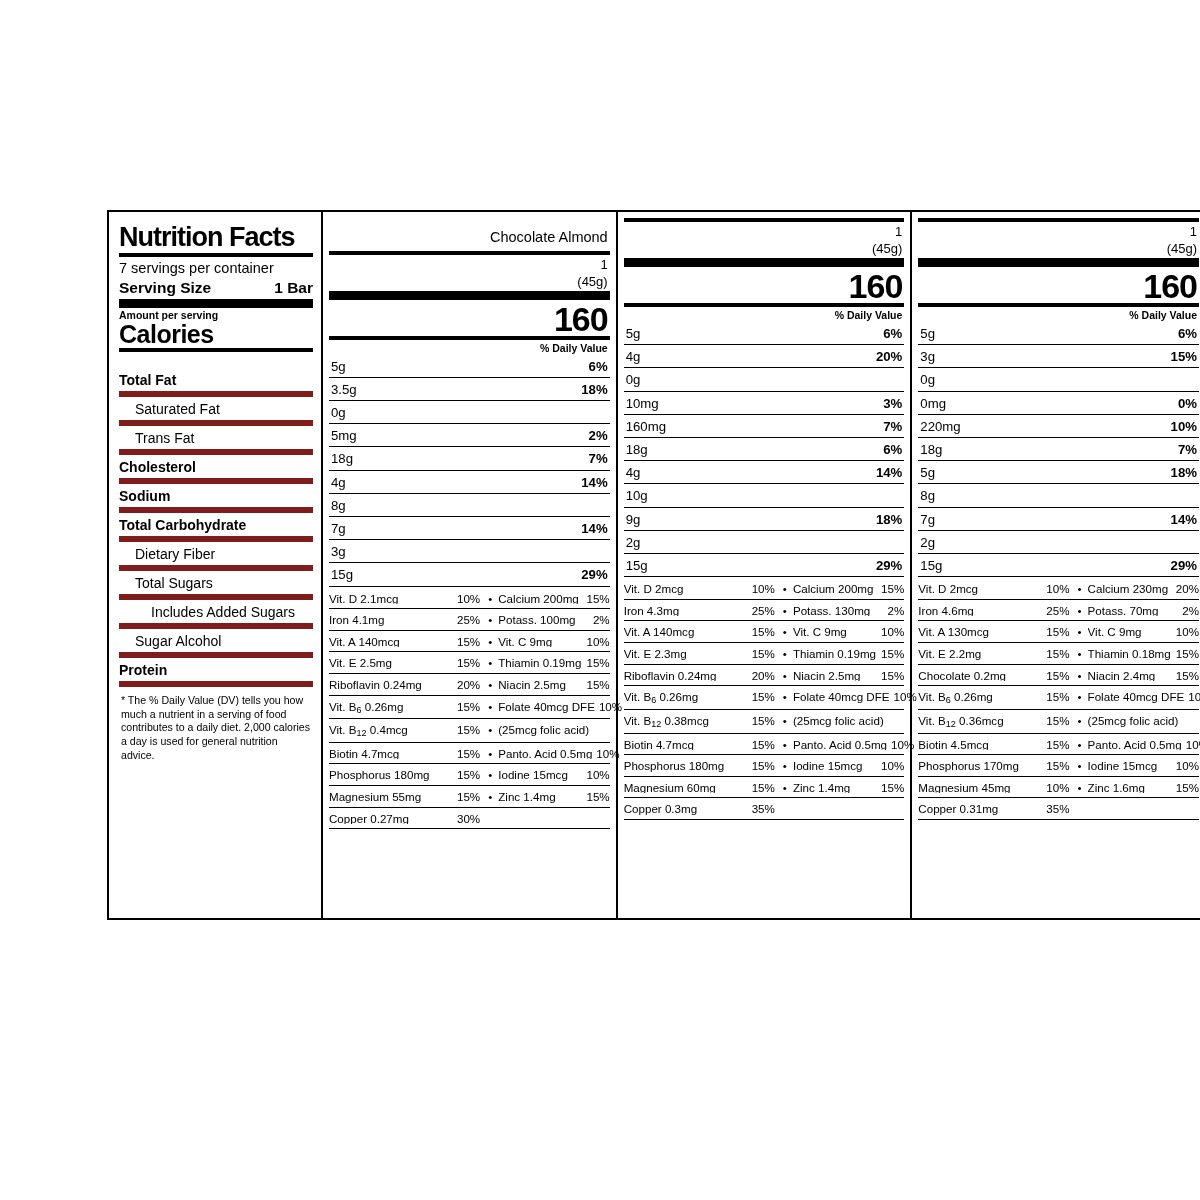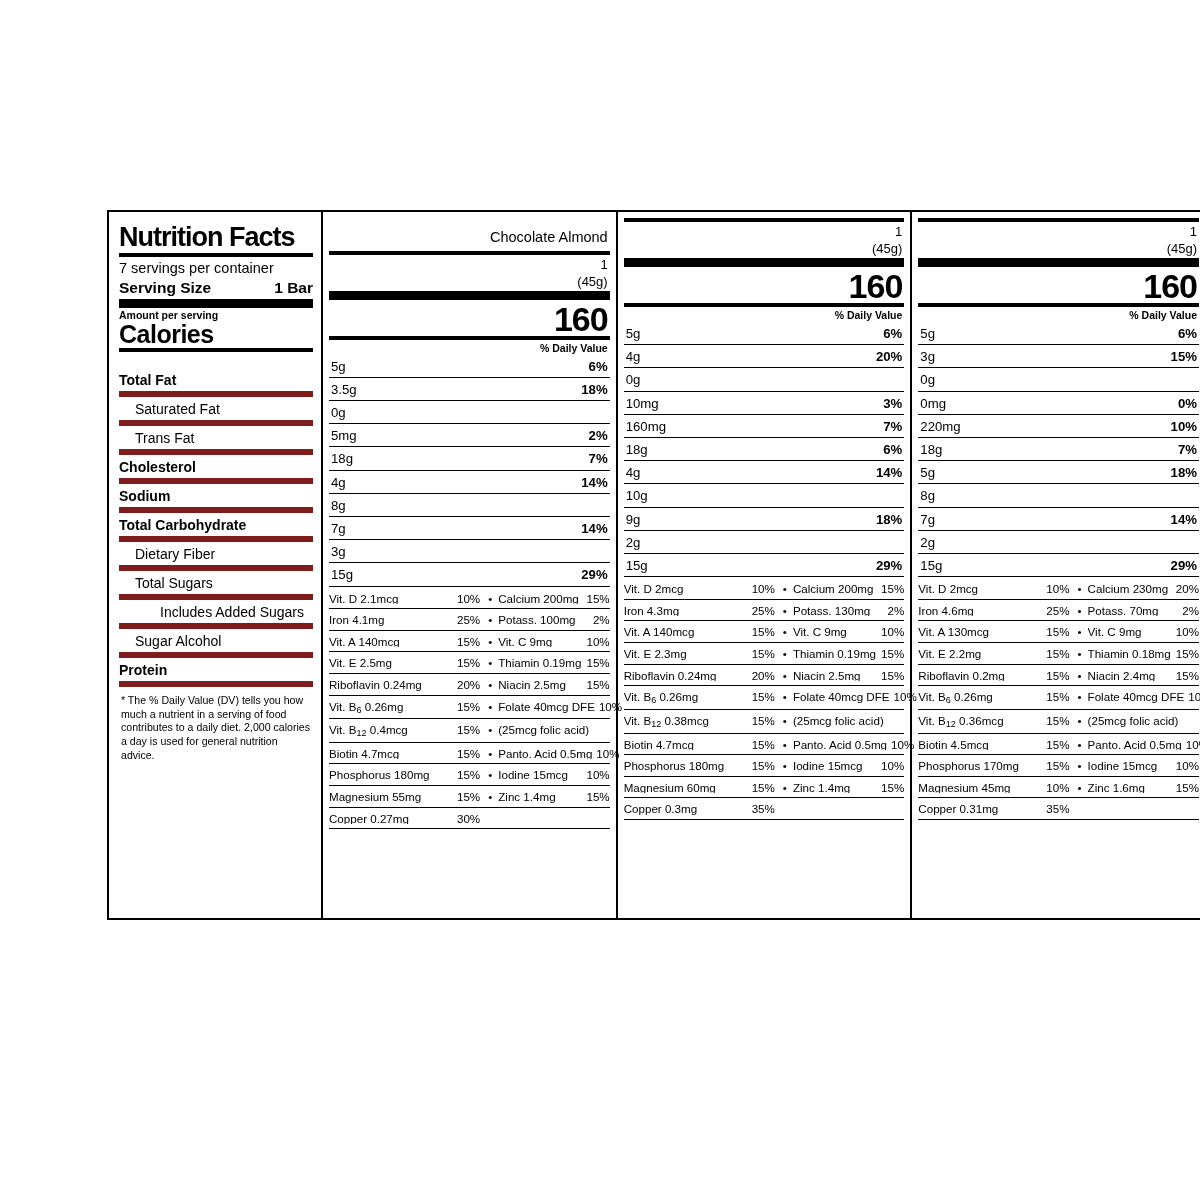--- a/index.html
+++ b/index.html
@@ -12,21 +12,21 @@
   .nf-title{font-family:"Liberation Sans",sans-serif;font-weight:bold;font-size:27px;letter-spacing:-1px;line-height:1;margin:6px 0 2px 0;}
   .rule-med{border-bottom:4px solid #000;}
   .rule-thick{border-bottom:9px solid #000;}
   .servings{font-size:14.5px;line-height:1.25;padding:2px 0 1px 0;}
   .serving-size{display:flex;justify-content:space-between;font-weight:bold;font-size:15.5px;padding:1px 0 2px 0;}
   .amount{font-weight:bold;font-size:10.5px;padding:1px 0 0 0;}
   .cal-word{font-weight:bold;font-size:25px;line-height:1.05;letter-spacing:-0.5px;padding-bottom:1px;}
   .lbl-row{font-size:14px;line-height:1;padding:5px 0 4px 0;border-bottom:6px solid #7f1d1d;}
   .lbl-row.b{font-weight:bold;}
   .ind1{padding-left:16px;}
-  .ind2{padding-left:32px;text-align:center;}
+  .ind2{padding-left:32px;}
   .ital{}
   .footnote{font-size:10.6px;line-height:1.28;padding:7px 2px 0 2px;}
 
   
   .flavcol{flex:1 1 0;min-width:0;border-left:2px solid #000;padding:6px 6px 0 6px;box-sizing:border-box;position:relative;}
   .flav-name{text-align:right;font-size:14.5px;line-height:1;padding:12px 2px 6px 0;}
   .srv-num{text-align:right;font-size:13px;line-height:1;padding:3px 2px 2px 0;}
   .srv-g{text-align:right;font-size:13px;line-height:1;padding:2px 2px 3px 0;}
   .cal-num{text-align:right;font-weight:bold;font-size:34px;line-height:1;letter-spacing:-1px;padding:2px 2px 0 0;}
   .dv-head{text-align:right;font-weight:bold;font-size:10.5px;padding:2px 2px 1px 0;}
@@ -574,21 +574,21 @@
               <div class="m-b">
                 <span style="display: flex; flex: 1 1 auto;">
                   <span class="bullet">•</span>
                   <span class="m-name" style="flex: 1 1 auto;">Thiamin 0.18mg</span>
                 </span>
                 <span class="m-pct">15%</span>
               </div>
             </div>
             <div class="micro-row">
               <div class="m-a">
-                <span class="m-name">Riboflavin 0.2mg</span>
+                <span class="m-name">Chocolate 0.2mg</span>
                 <span class="m-pct">15%</span>
               </div>
               <div class="m-b">
                 <span style="display: flex; flex: 1 1 auto;">
                   <span class="bullet">•</span>
                   <span class="m-name" style="flex: 1 1 auto;">Niacin 2.4mg</span>
                 </span>
                 <span class="m-pct">15%</span>
               </div>
             </div>

